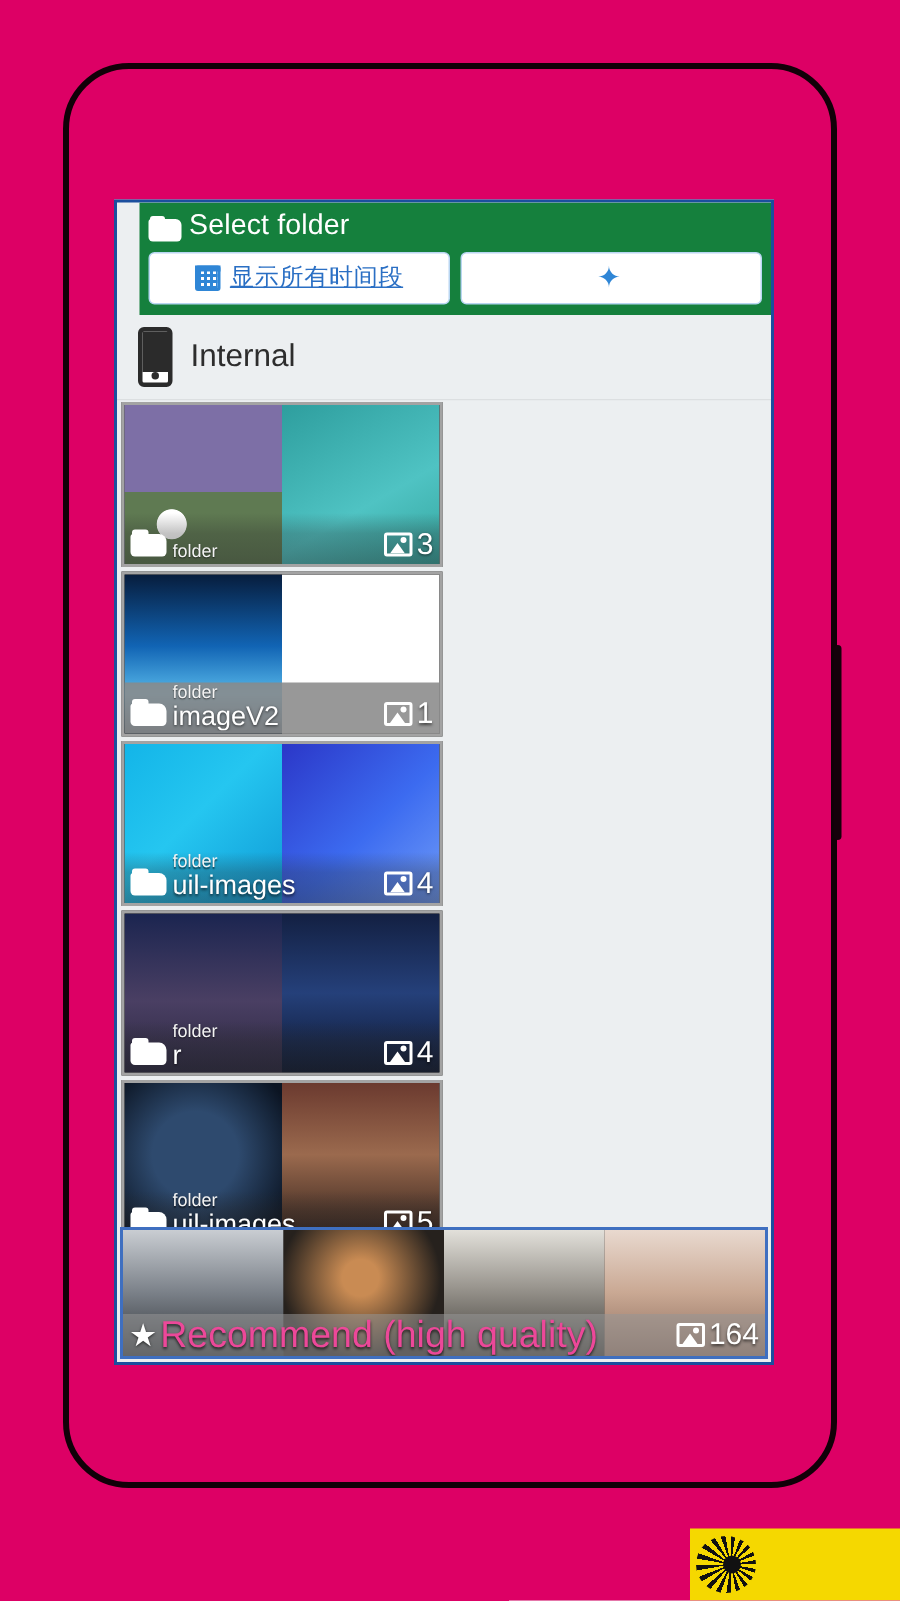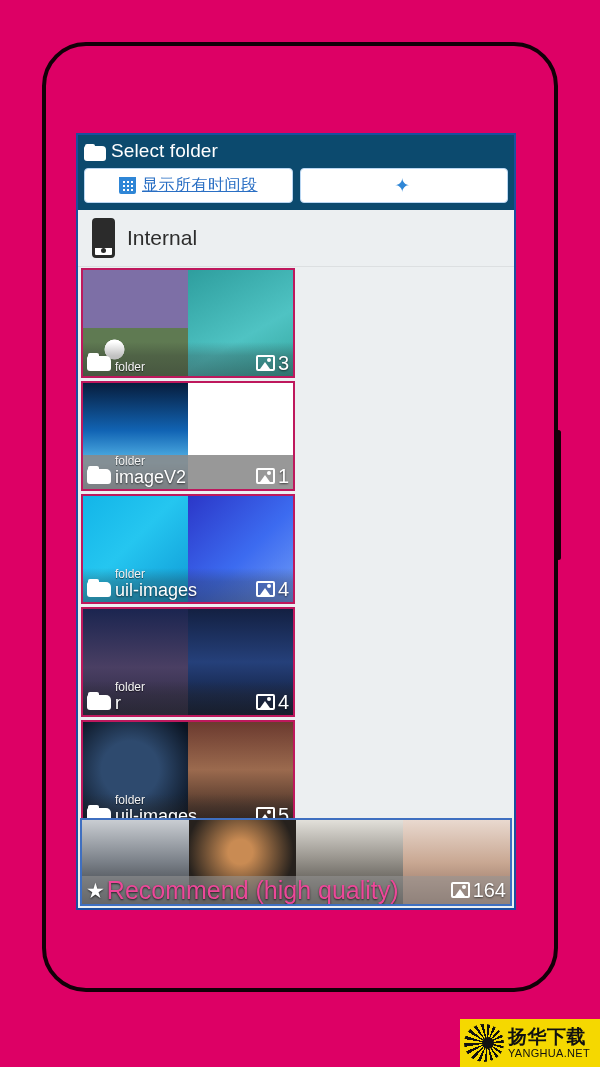--- a/index.html
+++ b/index.html
@@ -41,22 +41,23 @@
     top: 133px;
     width: 440px;
     height: 777px;
     background: #eceff1;
     border: 2px solid #1b4f9e;
     overflow: hidden;
   }
 
   
   #app-header {
-    background: #0c4a6e;
+    background: #15803d;
     padding: 5px 6px 7px 6px;
+    margin-left: 15px;
   }
   .header-title-row {
     display: flex;
     align-items: flex-start;
     gap: 5px;
   }
   .folder-glyph {
     flex: 0 0 auto;
     width: 22px; height: 17px;
     position: relative;
@@ -177,21 +178,21 @@
     flex-wrap: wrap;
     gap: 3px 3px;
     background: #eceff1;
     height: 580px;
     overflow: hidden;
     align-content: flex-start;
   }
   .folder-card {
     width: 214px;
     height: 110px;
-    border: 2px solid #be185d;
+    border: 2px solid #a3a3a3;
     position: relative;
     overflow: hidden;
     background: #222;
   }
   .thumbs {
     position: absolute;
     inset: 0;
     display: flex;
   }
   .thumb { flex: 1 1 50%; position: relative; overflow: hidden; }
@@ -492,17 +493,13 @@
         <span class="pic-icon"></span>
         <span class="count-num">164</span>
       </span>
     </div>
   </div>
 
 </div>
 
 <div id="watermark">
   <span id="watermark-logo"></span>
-  <span class="wm-text">
-    <span id="watermark-cn">扬华下载</span>
-    <span id="watermark-en">YANGHUA.NET</span>
-  </span>
 </div>
 
 </body></html>

